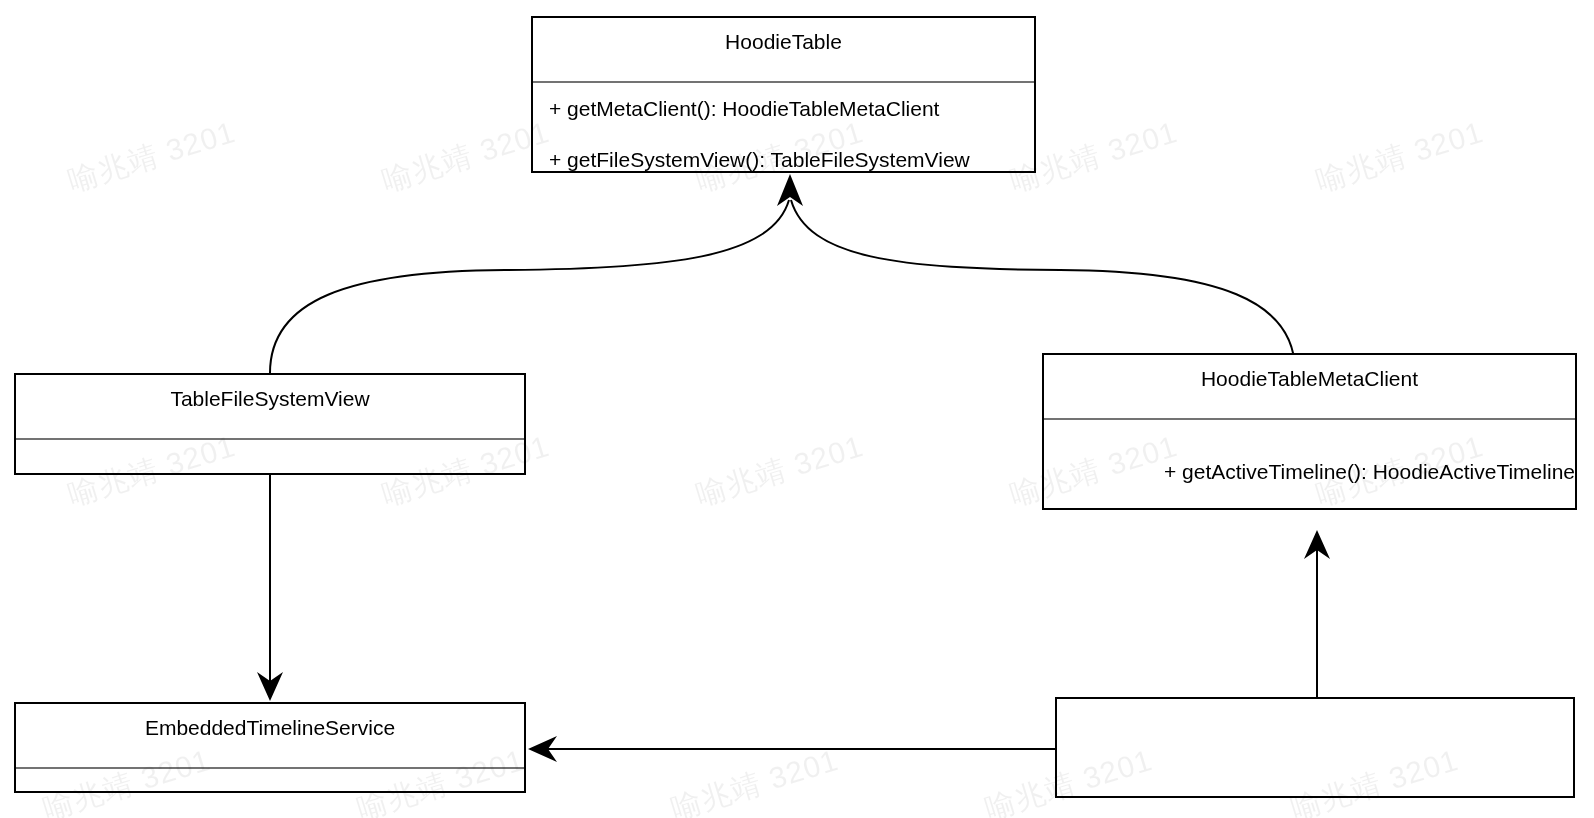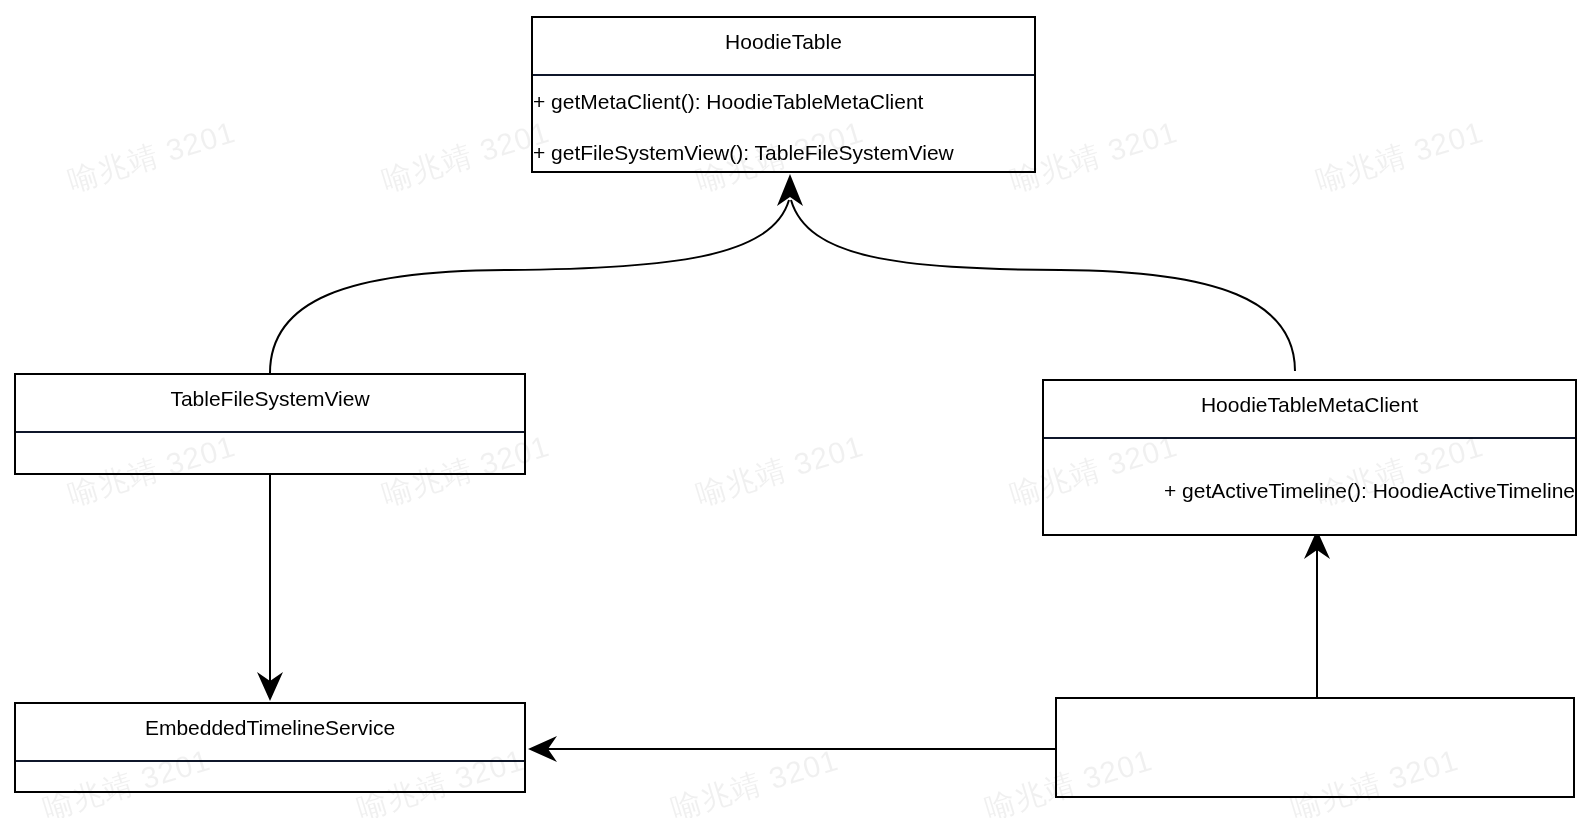--- a/index.html
+++ b/index.html
@@ -22,39 +22,39 @@
     z-index: 1;
   }
 
   .uml-class {
     position: absolute;
     background: #ffffff;
     border: 2px solid #000000;
     z-index: 2;
   }
   .uml-title {
-    height: 58px;
+    height: 65px;
     line-height: 48px;
-    border-bottom: 2px solid #0f172a;
+    border-bottom: 2px solid #737373;
     text-align: center;
     font-size: 21px;
     color: #000000;
     white-space: nowrap;
     overflow: hidden;
   }
   .uml-body {
     display: flex;
     flex-direction: column;
     justify-content: space-around;
   }
   .uml-method {
     height: 50px;
     display: flex;
     align-items: center;
-    padding-left: 0;
+    padding-left: 16px;
     font-size: 21px;
     color: #000000;
     white-space: nowrap;
   }
 
   .watermark-layer {
     position: absolute;
     left: 0; top: 0;
     width: 1594px;
     height: 818px;
@@ -98,21 +98,21 @@
       <div class="uml-method">+ getMetaClient(): HoodieTableMetaClient</div>
       <div class="uml-method">+ getFileSystemView(): TableFileSystemView</div>
     </div>
   </div>
 
   <div class="uml-class" style="left:14px; top:373px; width:512px; height:102px;">
     <div class="uml-title">TableFileSystemView</div>
     <div class="uml-body" style="height:48px;"></div>
   </div>
 
-  <div class="uml-class" style="left:1042px; top:379px; width:535px; height:157px;">
+  <div class="uml-class" style="left:1042px; top:353px; width:535px; height:157px;">
     <div class="uml-title">HoodieTableMetaClient</div>
     <div class="uml-body" style="height:103px;align-items:flex-end;">
       <div class="uml-method">+ getActiveTimeline(): HoodieActiveTimeline</div>
     </div>
   </div>
 
   <div class="uml-class" style="left:14px; top:702px; width:512px; height:91px;">
     <div class="uml-title">EmbeddedTimelineService</div>
     <div class="uml-body" style="height:37px;"></div>
   </div>

